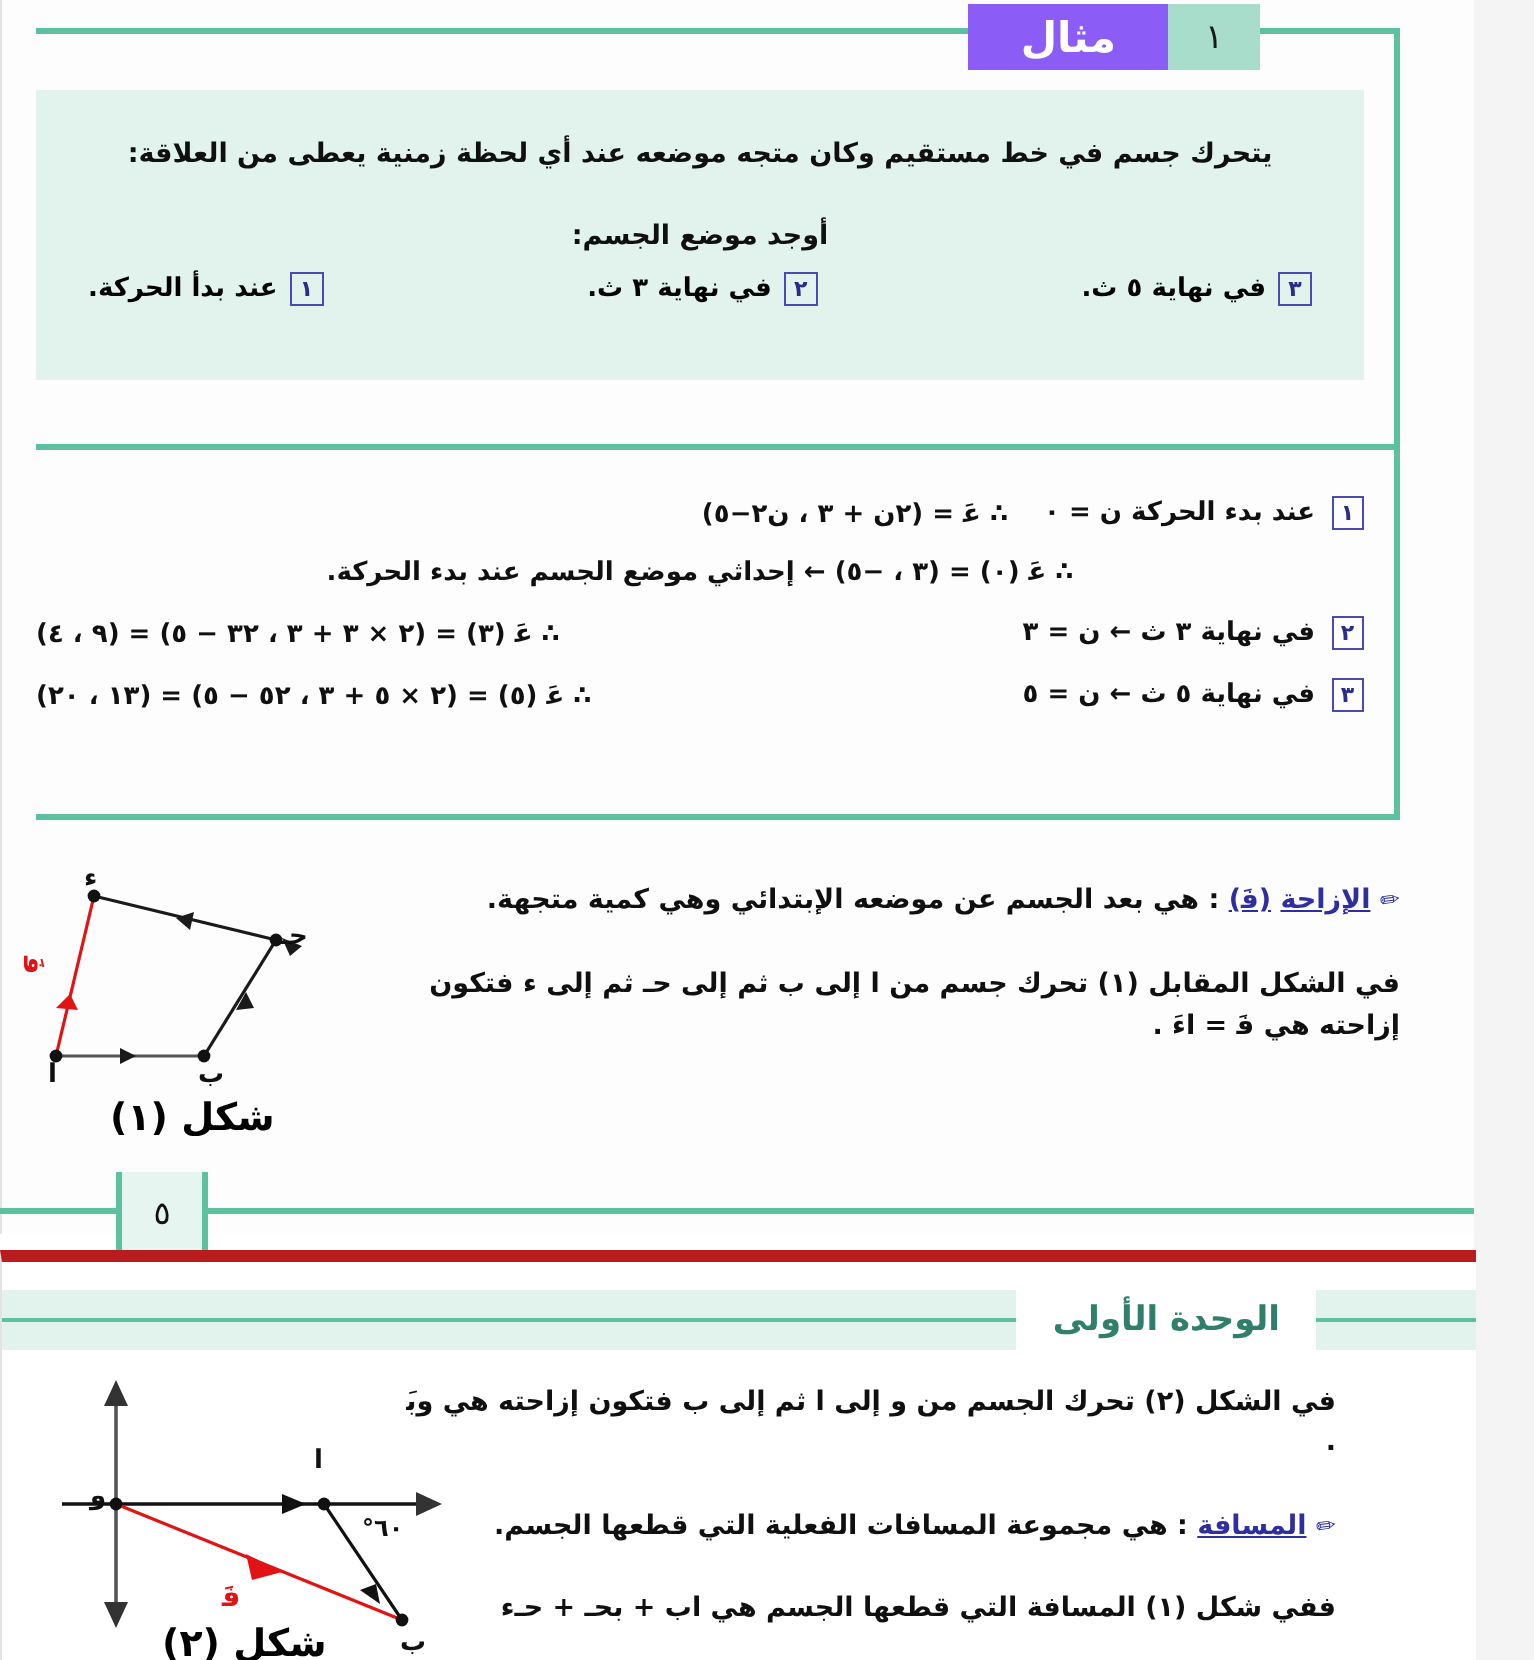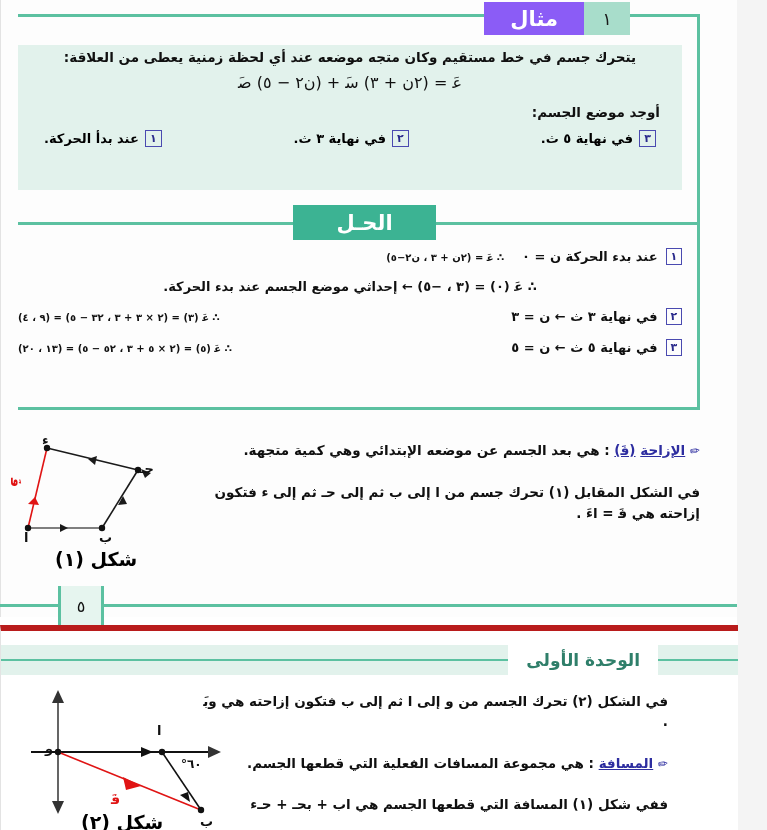--- a/index.html
+++ b/index.html
@@ -74,39 +74,39 @@
     align-items: center;
     justify-content: center;
   }
   
   .statement-box {
     position: absolute;
     left: 18px; top: 45px;
     width: 664px; height: 145px;
     background: #e2f2ec;
     box-sizing: border-box;
-    padding: 2px 22px 0 22px;
+    padding: 22px 22px 0 22px;
   }
   .stmt-line {
     text-align: center;
     font-size: 13.5px;
     color: #101010;
     line-height: 1.5;
     font-weight: bold;
   }
   .eq-line {
     text-align: center;
     font-size: 16px;
     color: #101010;
     margin-top: 6px;
     direction: rtl;
   }
   .ask-line {
-    margin-top: 12px;
-    text-align: right;
+    margin-top: 23px;
+    text-align: center;
     font-size: 13.5px;
     font-weight: bold;
     color: #101010;
   }
   .ask-items {
     margin-top: 10px;
     display: flex;
     flex-direction: row;
     justify-content: space-between;
     align-items: center;
@@ -173,21 +173,21 @@
     font-size: 13px;
     font-weight: bold;
     color: #101010;
     margin: 0 0 14px 0;
     direction: rtl;
   }
   .step-flex {
     display: flex; flex-direction: row; align-items: center;
     width: 100%; justify-content: flex-start; gap: 18px;
   }
-  .calc { font-size: 10px; direction: rtl; }
+  .calc { font-size: 13px; direction: rtl; }
   .spacer { flex: 1 1 auto; }
   
   .def-block {
     position: absolute;
     left: 200px; top: 440px;
     width: 500px;
   }
   .def-line {
     font-size: 13.5px;
     color: #101010;
@@ -311,40 +311,38 @@
   <div class="example-frame"></div>
   <div class="frame-line" style="left:18px; top:407px; width:682px;"></div>
 
   <div class="example-tab" style="right:137px;">
     <div class="tab-num">١</div>
     <div class="tab-title">مثال</div>
   </div>
 
   <div class="statement-box">
     <div class="stmt-line">يتحرك جسم في خط مستقيم وكان متجه موضعه عند أي لحظة زمنية يعطى من العلاقة:</div>
-    <div class="eq-line">ع‍َ = (٢ن + ٣) س‍َ + (ن٢ − ٥) ص‍َ</div>
     <div class="ask-line">أوجد موضع الجسم:</div>
     <div class="ask-items">
       <div class="ask-item">
         <span class="numbox">٣</span>
         <span>في نهاية ٥ ث.</span>
       </div>
       <div class="ask-item">
         <span class="numbox">٢</span>
         <span>في نهاية ٣ ث.</span>
       </div>
       <div class="ask-item">
         <span class="numbox">١</span>
         <span>عند بدأ الحركة.</span>
       </div>
     </div>
   </div>
 
   <div class="sol-rule"></div>
-  <div class="sol-tab">الحـل</div>
 
   <div class="sol-body">
 
     <div class="sol-row">
       <span class="numbox">١</span>
       <span class="step-flex">
         <span class="sol-text">عند بدء الحركة ن = ٠</span>
         <span class="calc">∴ ع‍َ = (٢ن + ٣ ، ن٢−٥)</span>
         <span class="spacer"></span>
       </span>

